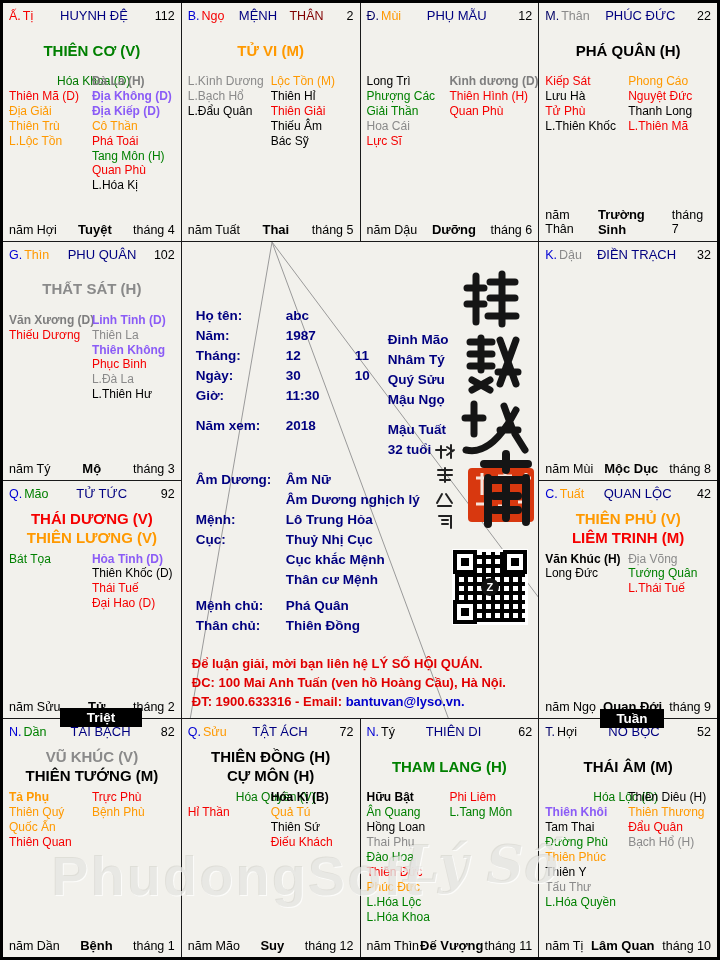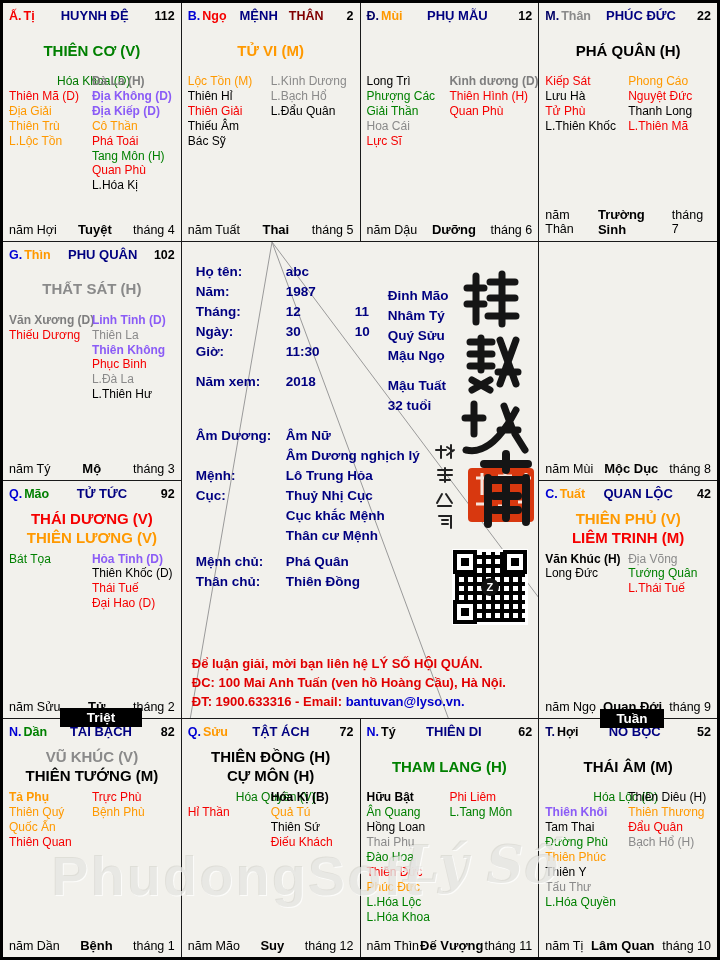--- a/index.html
+++ b/index.html
@@ -2,21 +2,21 @@
 <html><head>
 <meta charset="utf-8">
 <style>
   html,body{margin:0;padding:0;background:#888;}
   .board{position:relative;width:720px;height:960px;margin:0 auto;background:#f2f1ec;
          border:3px solid #000;box-sizing:border-box;
          font-family:"Liberation Sans","DejaVu Sans",sans-serif;overflow:hidden;}
   .grid{position:absolute;inset:0;display:grid;grid-template-columns:repeat(4,1fr);
         grid-template-rows:repeat(4,1fr);gap:1px;background:#1a1a1a;}
   .cell{position:relative;background:#f2f1ec;padding:5px 6px 4px 6px;box-sizing:border-box;overflow:hidden;}
-  .cell-head{display:flex;align-items:baseline;font-size:12.5px;font-weight:bold;height:18px;white-space:nowrap;}
+  .cell-head{display:flex;align-items:baseline;font-size:12.5px;font-weight:normal;height:18px;white-space:nowrap;}
   .sb span{margin-right:2px;}
   .pname{flex:1;text-align:center;color:#000080;font-size:13px;}
   .extra{margin-right:8px;}
   .num{color:#000;min-width:22px;text-align:right;}
   .titles{min-height:48px;display:flex;flex-direction:column;justify-content:center;text-align:center;}
   .ptitle{font-size:15px;font-weight:bold;line-height:19px;white-space:nowrap;}
   .stars{display:flex;font-size:12px;line-height:14.9px;}
   .scol{width:50%;}
   .star{white-space:nowrap;}
   .cfoot{position:absolute;left:6px;right:6px;bottom:4px;display:flex;justify-content:space-between;
@@ -24,21 +24,21 @@
   .stage{font-weight:bold;font-size:13px;}
   
   .c-red{color:#f50000;} .c-redB{color:#8b5cf6;font-weight:bold;}
   .c-orange{color:#ff9900;} .c-orangeB{color:#ff9900;font-weight:bold;}
   .c-green{color:#008000;} .c-greenB{color:#007800;font-weight:normal;margin-left:48px;}
   .c-gray{color:#8a8a8a;} .c-grayB{color:#7e7e7e;font-weight:bold;}
   .c-black{color:#000;} .c-blackB{color:#000;font-weight:bold;} .c-blue{color:#0000d4;} .c-navy2{color:#000066;} .c-maroon{color:#800000;}
   
   .center{position:relative;background:#f2f1ec;}
   .csvg{position:absolute;inset:0;z-index:1;pointer-events:none;}
-  .il,.iv{position:absolute;z-index:2;color:#000080;font-weight:bold;font-size:13.5px;white-space:nowrap;}
+  .il,.iv{position:absolute;z-index:2;color:#000080;font-weight:bold;font-size:13.5px;white-space:nowrap;margin-top:44px;}
   .contact{position:absolute;z-index:2;left:10px;top:412px;width:346px;font-size:13px;font-weight:bold;
            line-height:19px;color:#e00000;white-space:nowrap;}
   .email{color:#0000cc;}
   .qr{position:absolute;z-index:2;left:270px;top:307px;width:76px;height:76px;background:#fff;}
   .qr-pat{position:absolute;inset:3px;
      background-image:repeating-linear-gradient(90deg,#000 0 4px,transparent 4px 9px),
                       repeating-linear-gradient(0deg,#000 0 4px,#fff 4px 9px);}
   .f{position:absolute;width:16px;height:16px;border:4px solid #000;background:#fff;box-sizing:content-box;}
   .f.tl{left:1px;top:1px;} .f.tr{right:1px;top:1px;} .f.bl{left:1px;bottom:1px;}
   .f::after{content:"";position:absolute;left:4px;top:4px;width:8px;height:8px;background:#000;}
@@ -100,30 +100,30 @@
         <span class="sb"><span class="c-blue">B.</span><span class="c-red">Ngọ</span></span>
         <span class="pname">MỆNH</span>
         <span class="extra c-maroon">THÂN</span>
         <span class="num">2</span>
       </div>
       <div class="titles">
           <div class="ptitle c-orange">TỬ VI (M)</div>
         </div>
       <div class="stars">
         <div class="scol">
+            <div class="star c-gray">L.Kình Dương</div>
+            <div class="star c-gray">L.Bạch Hổ</div>
+            <div class="star c-black">L.Đẩu Quân</div>
+          </div>
+        <div class="scol">
             <div class="star c-orange">Lộc Tồn (M)</div>
             <div class="star c-black">Thiên Hỉ</div>
             <div class="star c-red">Thiên Giải</div>
             <div class="star c-black">Thiếu Âm</div>
             <div class="star c-black">Bác Sỹ</div>
-          </div>
-        <div class="scol">
-            <div class="star c-gray">L.Kình Dương</div>
-            <div class="star c-gray">L.Bạch Hổ</div>
-            <div class="star c-black">L.Đẩu Quân</div>
           </div>
       </div>
       <div class="cfoot">
         <span>năm Tuất</span>
         <span class="stage">Thai</span>
         <span>tháng 5</span>
       </div>
     </div>
 
     <div class="cell" style="grid-area:1/3">
@@ -282,20 +282,25 @@
       </div>
 
       <div class="contact">
         <div>Để luận giải, mời bạn liên hệ LÝ SỐ HỘI QUÁN.</div>
         <div>ĐC: 100 Mai Anh Tuấn (ven hồ Hoàng Cầu), Hà Nội.</div>
         <div><span>ĐT: 1900.633316 - Email: </span><span class="email">bantuvan@lyso.vn.</span></div>
       </div>
     </div>
 
     <div class="cell" style="grid-area:2/4">
+      <div class="cell-head">
+        <span class="sb"><span class="c-blue">K.</span><span class="c-gray">Dậu</span></span>
+        <span class="pname">ĐIỀN TRẠCH</span>
+        <span class="num">32</span>
+      </div>
       <div class="titles"></div>
       <div class="cfoot">
         <span>năm Mùi</span>
         <span class="stage">Mộc Dục</span>
         <span>tháng 8</span>
       </div>
     </div>
 
     <div class="cell" style="grid-area:3/1">
       <div class="cell-head">

